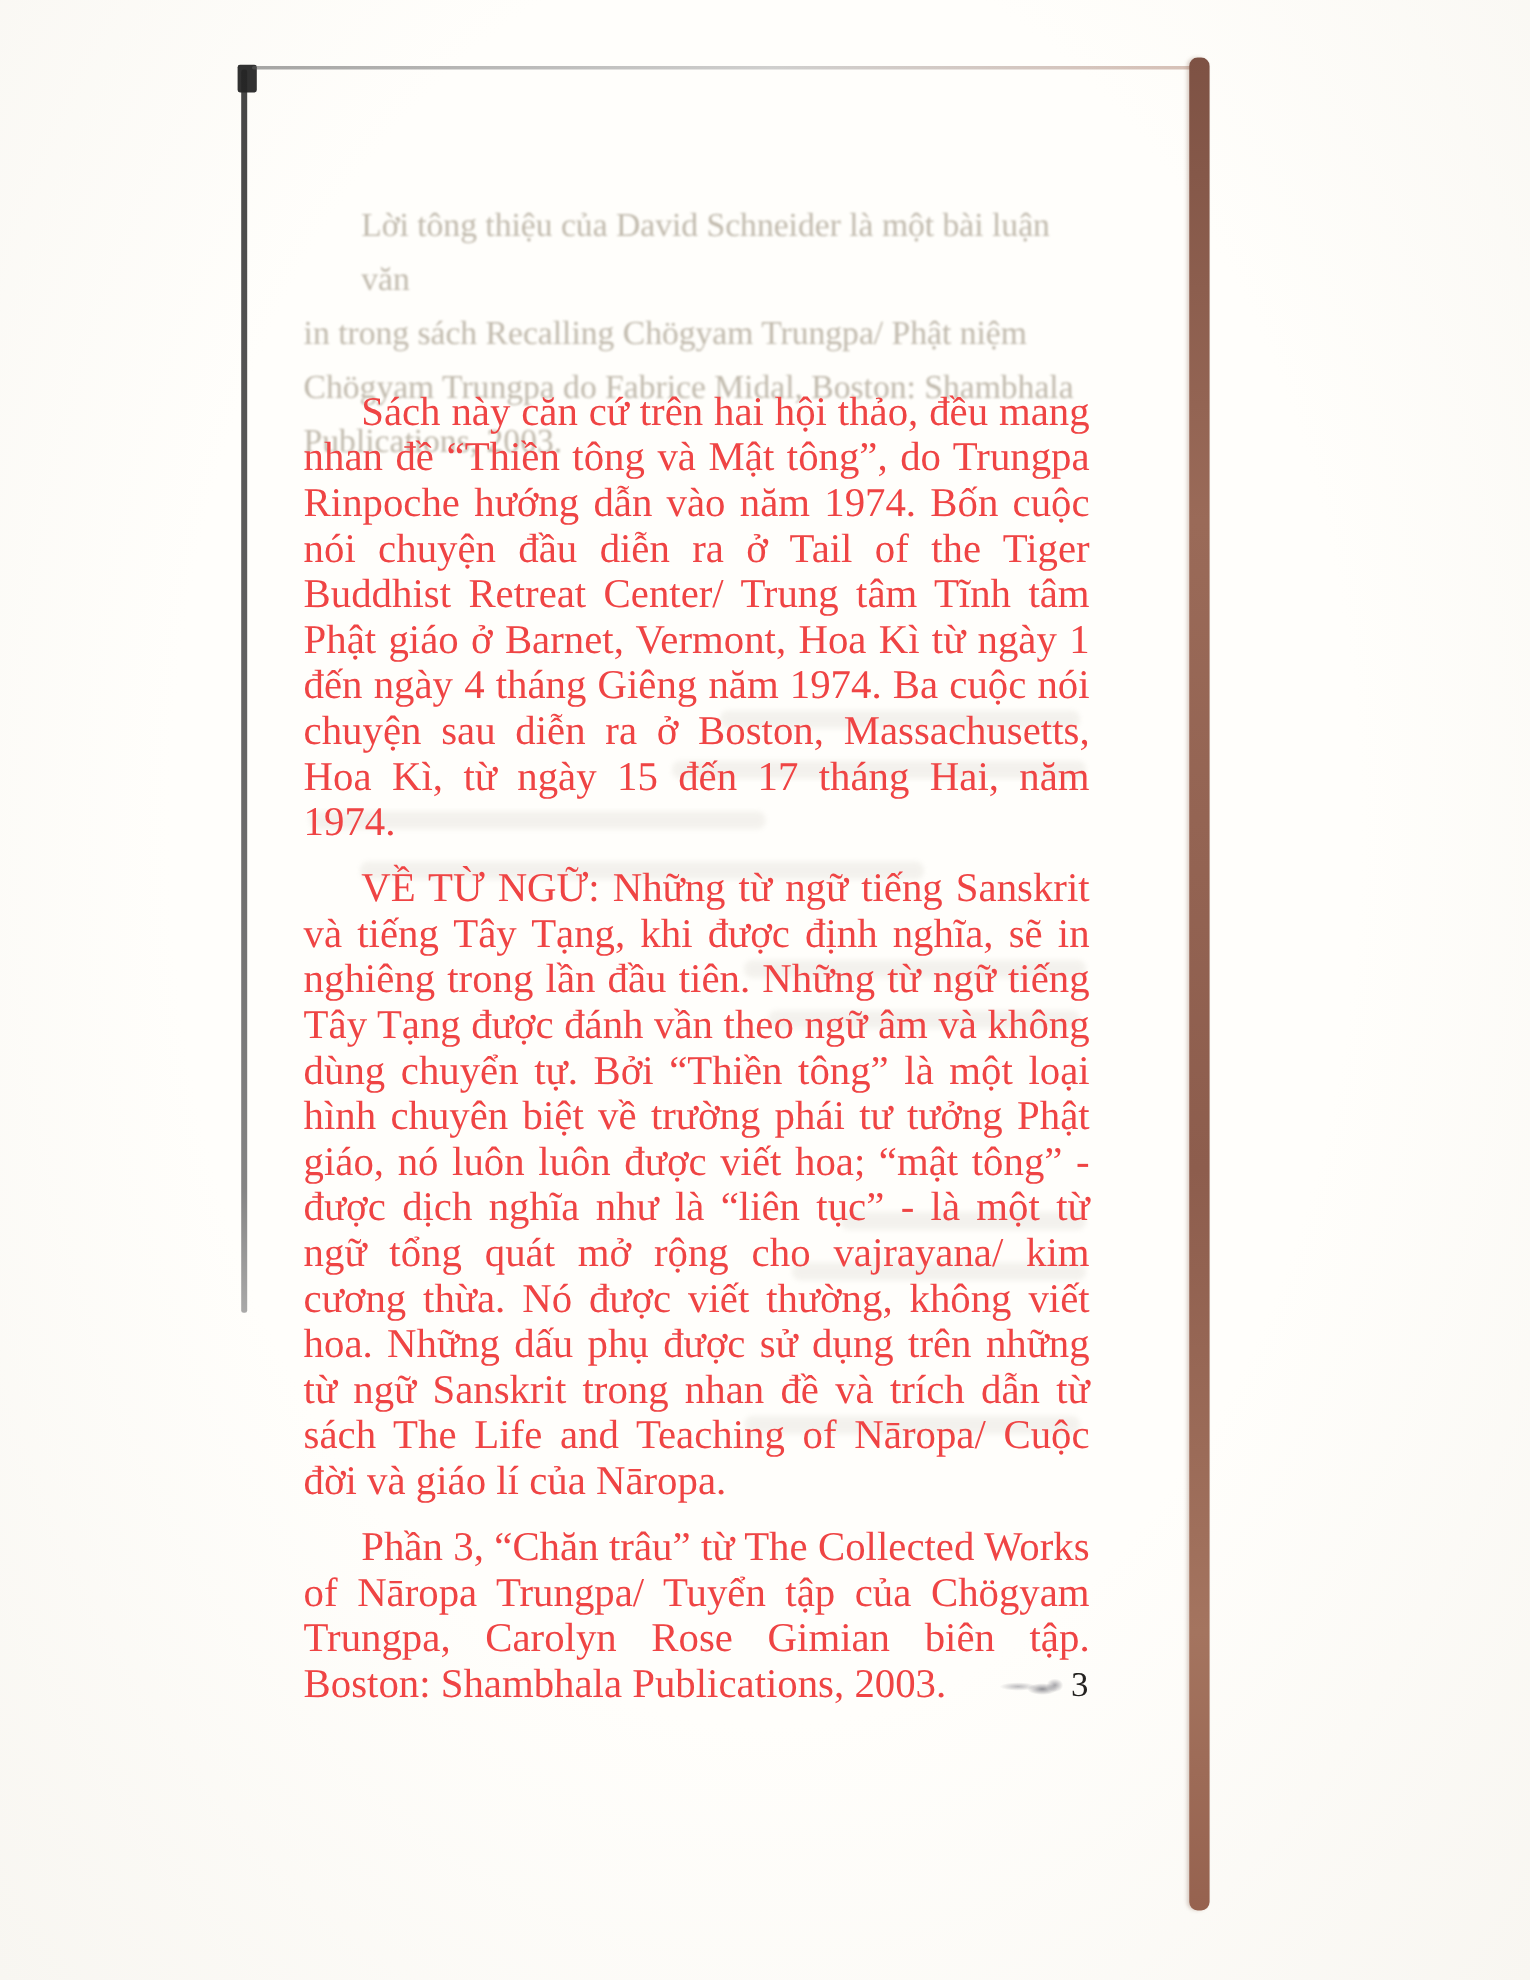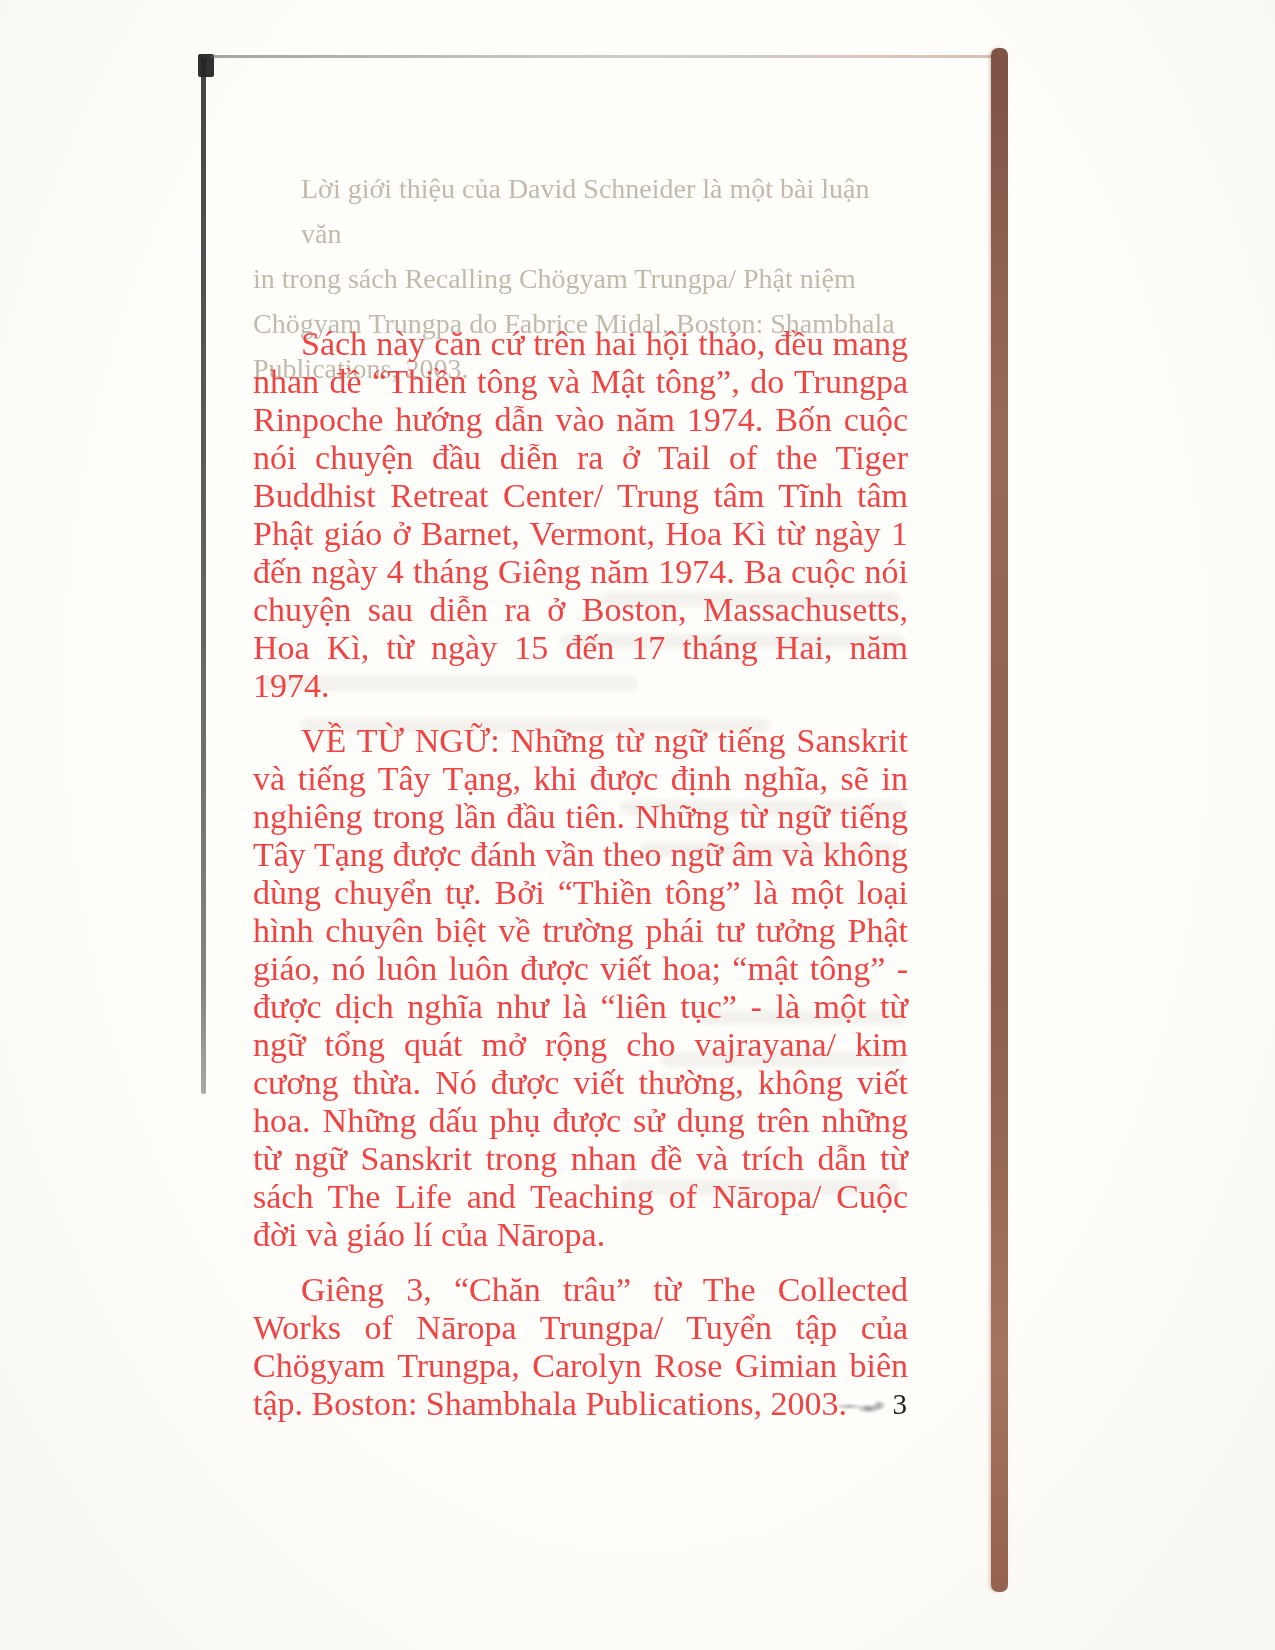--- a/index.html
+++ b/index.html
@@ -73,37 +73,37 @@
 </style>
 </head>
 <body>
 
 <div class="edge-mark-top-left"></div>
 <div class="edge-line-left"></div>
 <div class="edge-line-top"></div>
 <div class="cover-strip"></div>
 
 <div class="bleed" id="bleed">
-    <div class="bleed-line indent">Lời giới thiệu của David Schneider là một bài luận văn</div>
+    <div class="bleed-line indent">Lời tông thiệu của David Schneider là một bài luận văn</div>
     <div class="bleed-line">in trong sách Recalling Chögyam Trungpa/ Phật niệm</div>
     <div class="bleed-line">Chögyam Trungpa do Fabrice Midal, Boston: Shambhala</div>
     <div class="bleed-line">Publications, 2003.</div>
   </div>
 
 <div class="show-smudge" style="left:600px;top:592px;width:300px;"></div>
 <div class="show-smudge" style="left:560px;top:634px;width:345px;"></div>
 <div class="show-smudge" style="left:258px;top:676px;width:380px;"></div>
 <div class="show-smudge" style="left:300px;top:718px;width:470px;"></div>
 <div class="show-smudge" style="left:620px;top:800px;width:285px;"></div>
 <div class="show-smudge" style="left:640px;top:842px;width:260px;"></div>
 <div class="show-smudge" style="left:700px;top:1010px;width:205px;"></div>
 <div class="show-smudge" style="left:660px;top:1052px;width:245px;"></div>
 <div class="show-smudge" style="left:620px;top:1180px;width:280px;"></div>
 
 <div class="body-text" id="body-text">
     <p><span>Sách này căn cứ trên hai hội thảo, đều mang nhan đề “Thiền tông và Mật tông”, do Trungpa Rinpoche hướng dẫn vào năm 1974. Bốn cuộc nói chuyện đầu diễn ra ở Tail of the Tiger Buddhist Retreat Center/ Trung tâm Tĩnh tâm Phật giáo ở Barnet, Vermont, Hoa Kì từ ngày 1 đến ngày 4 tháng Giêng năm 1974. Ba cuộc nói chuyện sau diễn ra ở Boston, Massachusetts, Hoa Kì, từ ngày 15 đến 17 tháng Hai, năm 1974.</span></p>
     <p><span>VỀ TỪ NGỮ: Những từ ngữ tiếng Sanskrit và tiếng Tây Tạng, khi được định nghĩa, sẽ in nghiêng trong lần đầu tiên. Những từ ngữ tiếng Tây Tạng được đánh vần theo ngữ âm và không dùng chuyển tự. Bởi “Thiền tông” là một loại hình chuyên biệt về trường phái tư tưởng Phật giáo, nó luôn luôn được viết hoa; “mật tông” - được dịch nghĩa như là “liên tục” - là một từ ngữ tổng quát mở rộng cho </span><span class="it">vajrayana/</span><span> kim cương thừa. Nó được viết thường, không viết hoa. Những dấu phụ được sử dụng trên những từ ngữ Sanskrit trong nhan đề và trích dẫn từ sách </span><span class="it">The Life and Teaching of Nāropa/ Cuộc đời và giáo lí của Nāropa</span><span>.</span></p>
-    <p><span>Giêng 3, “Chăn trâu” từ </span><span class="it">The Collected Works of Nāropa Trungpa/ Tuyển tập của Chögyam Trungpa</span><span>, Carolyn Rose Gimian biên tập. Boston: Shambhala Publications, 2003.</span></p>
+    <p><span>Phần 3, “Chăn trâu” từ </span><span class="it">The Collected Works of Nāropa Trungpa/ Tuyển tập của Chögyam Trungpa</span><span>, Carolyn Rose Gimian biên tập. Boston: Shambhala Publications, 2003.</span></p>
   </div>
 
 <div class="footer">
   <span class="smudge-mark"></span><span class="page-num">3</span>
 </div>
 
 </body></html>

